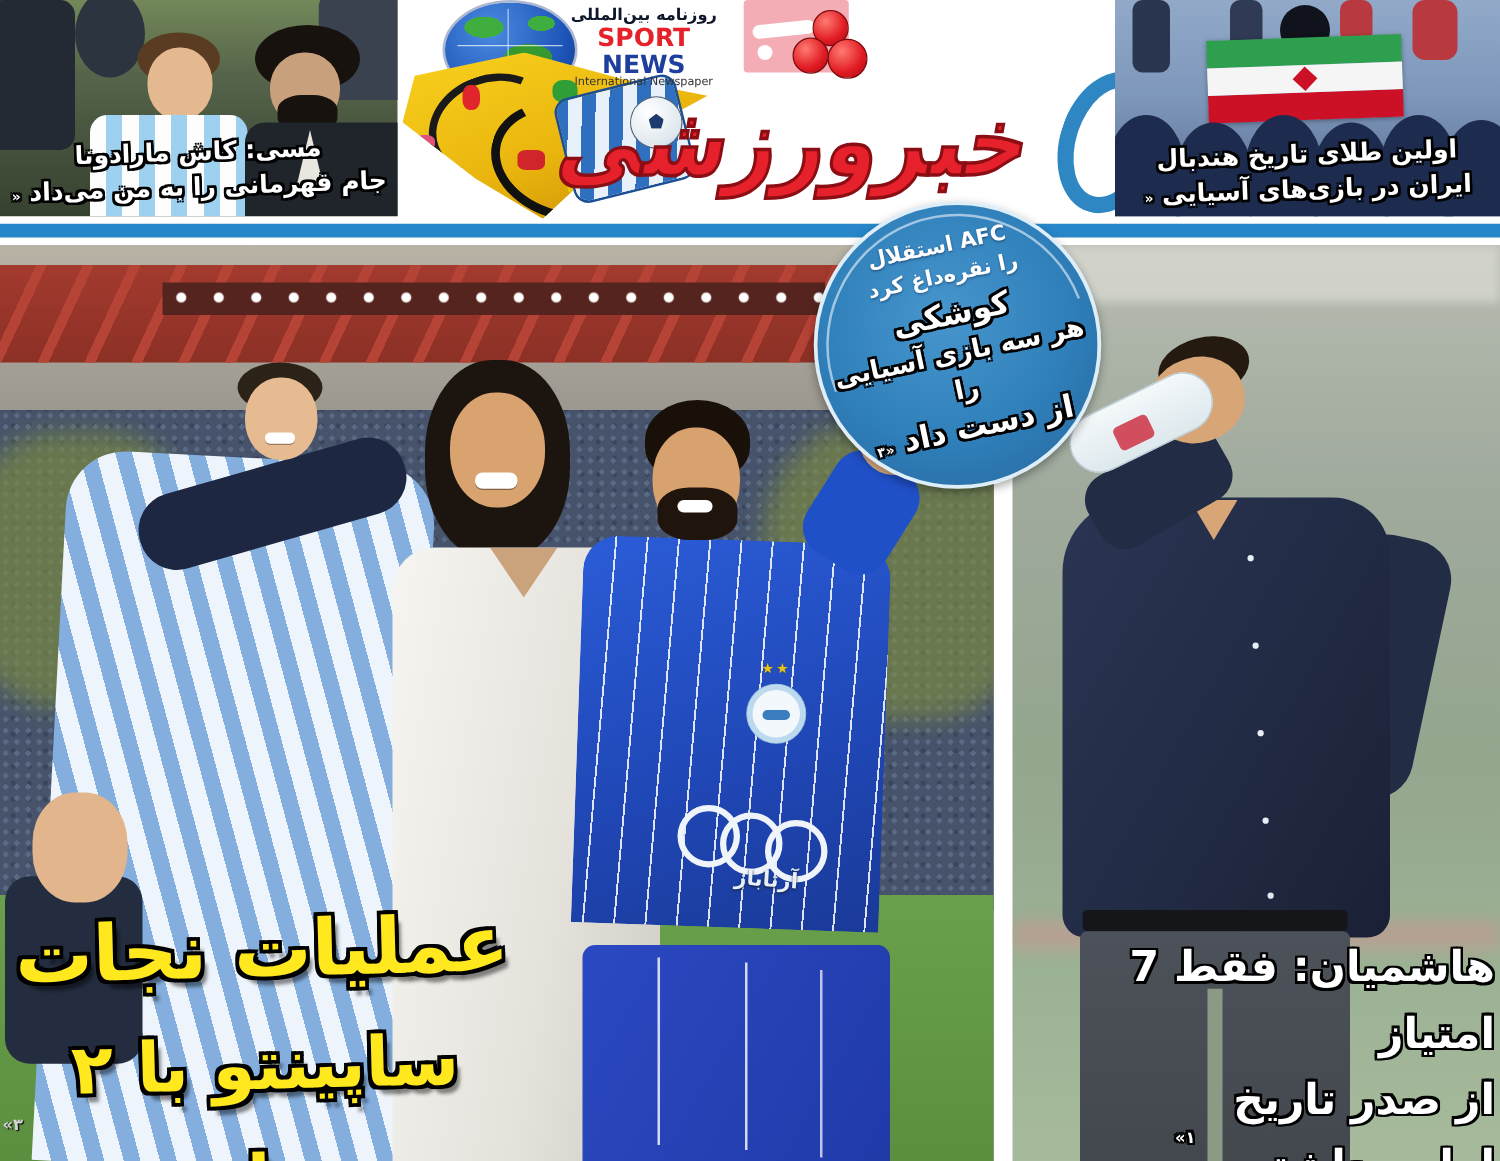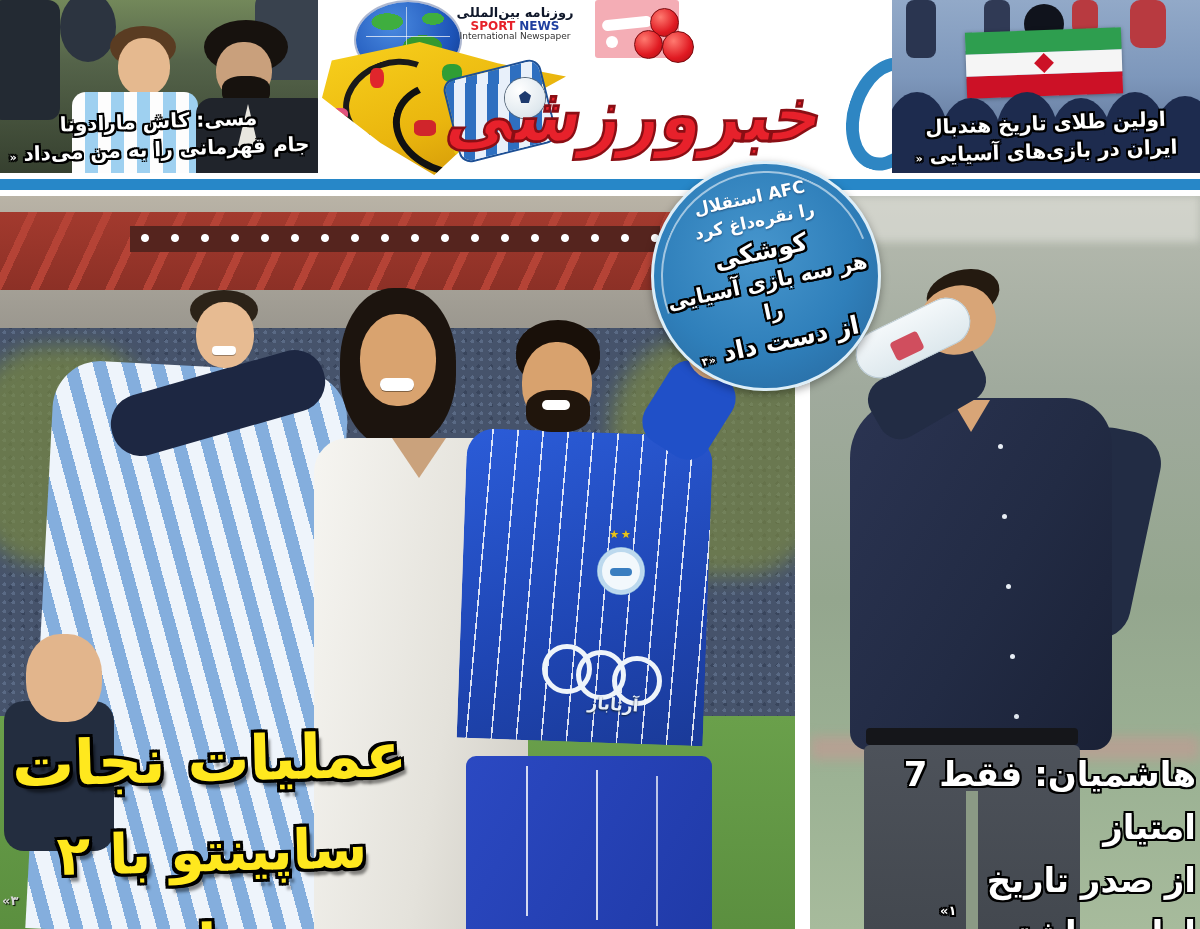--- a/index.html
+++ b/index.html
@@ -61,21 +61,21 @@
   .pinkdot{left:606px;top:36px;width:12px;height:12px;background:#fff;border-radius:50%;}
   .cherry{width:27px;height:27px;border-radius:50%;border:1.5px solid #7a0a0e;
           background:radial-gradient(circle at 35% 30%,#ff7a70,#e01a22 60%,#a80d12);}
   .ch1{left:650px;top:8px;}
   .ch2{left:634px;top:30px;}
   .ch3{left:662px;top:31px;width:30px;height:30px;}
   .crescent{left:848px;top:56px;width:54px;height:90px;border:13px solid #2e86c3;border-right-color:transparent;
             border-radius:50%;transform:rotate(18deg);}
   .spn{left:452px;top:6px;width:126px;height:60px;text-align:center;line-height:1.05;}
   .spn .fa{font-size:13px;font-weight:bold;color:#0f172a;}
-  .spn .en{font-size:12px;font-weight:bold;letter-spacing:0;}
+  .spn .en{font-size:20px;font-weight:bold;letter-spacing:0;}
   .spn .en .r{color:#e62129;}
   .spn .en .b{color:#1f3f9f;}
   .spn .sub{font-size:9px;color:#333;}
   .hdr{left:655px;top:4px;width:228px;text-align:center;font-weight:bold;color:#1c2a52;font-size:12.5px;line-height:17px;}
   .hdr .red{color:#e63946;}
   .hdr .url{font-size:10px;letter-spacing:2.5px;color:#3a3a3a;direction:ltr;}
   .hdr .url .mid{color:#e63946;}
   
   .ph-hand{left:892px;top:0;width:308px;height:173px;background:linear-gradient(180deg,#92a9c8 0%,#7d97bb 45%,#57698b 100%);overflow:hidden;}
   .h-leg1{left:14px;top:0;width:30px;height:58px;background:#2a3550;border-radius:8px;}

